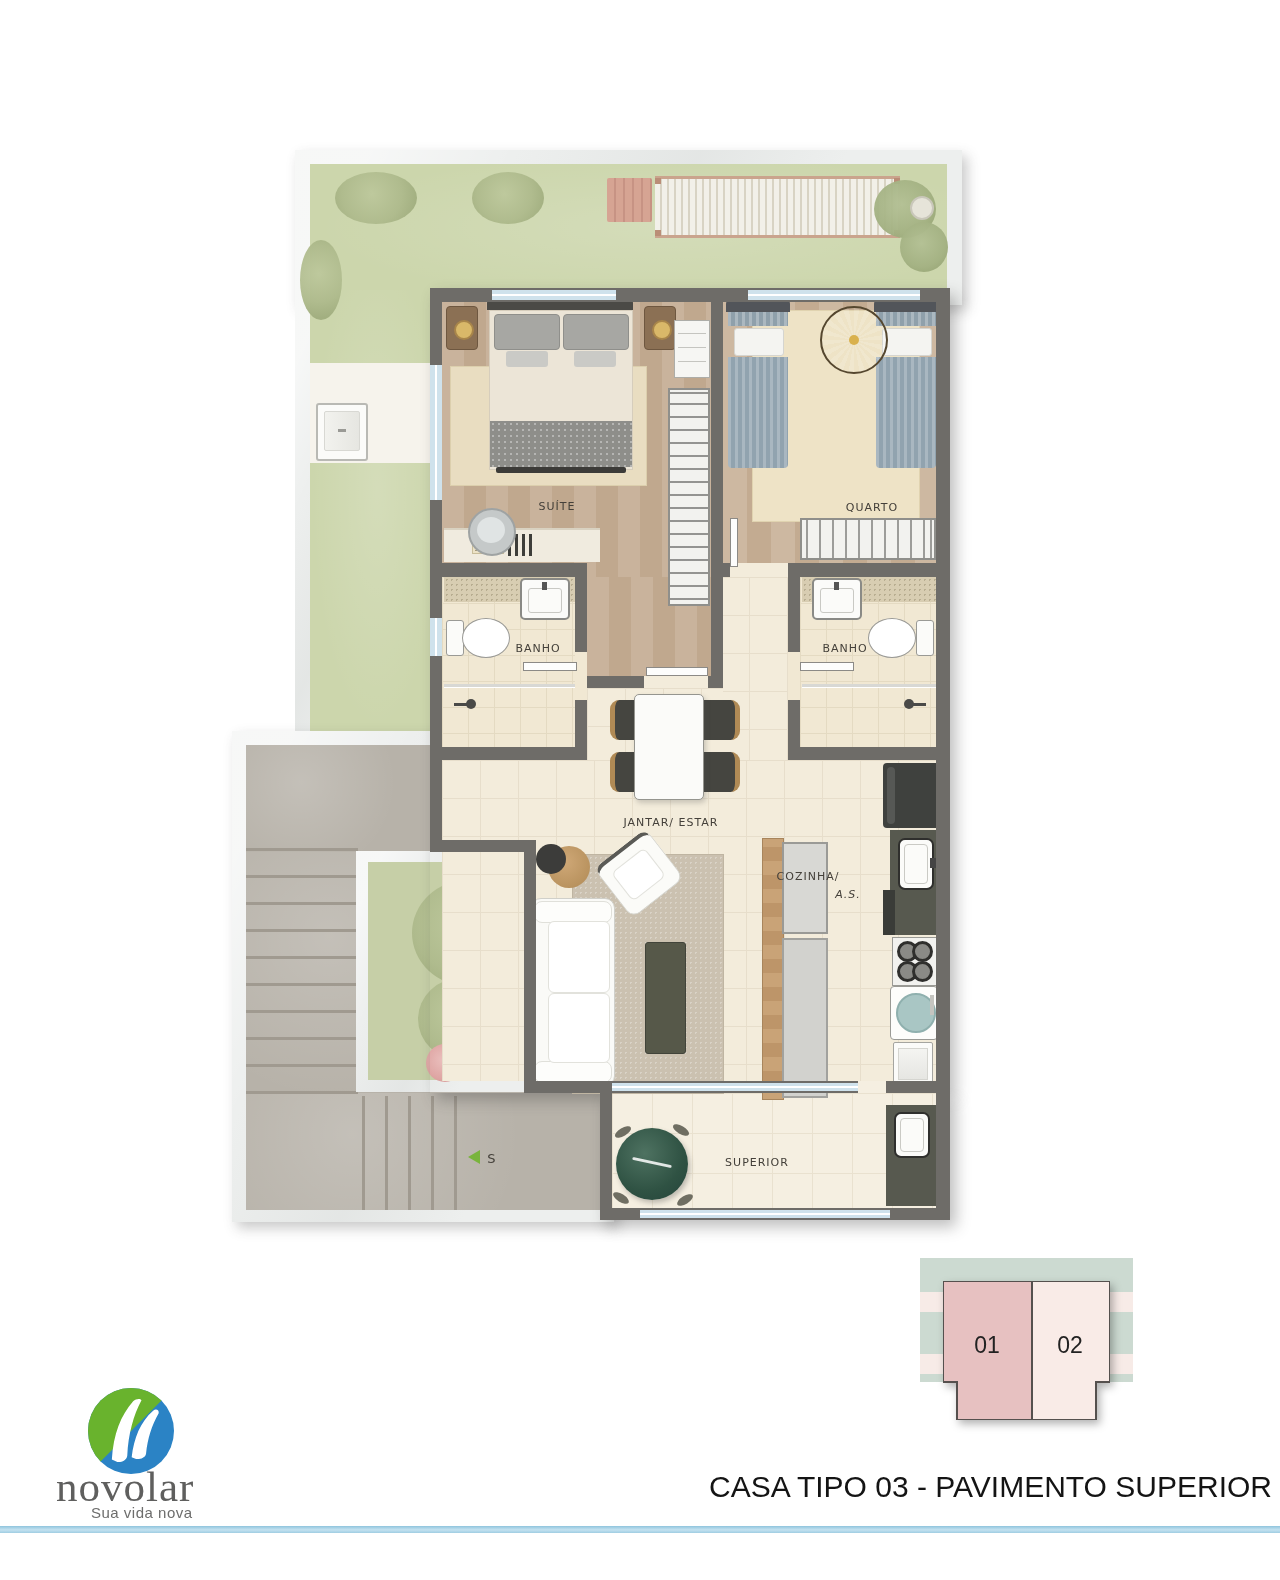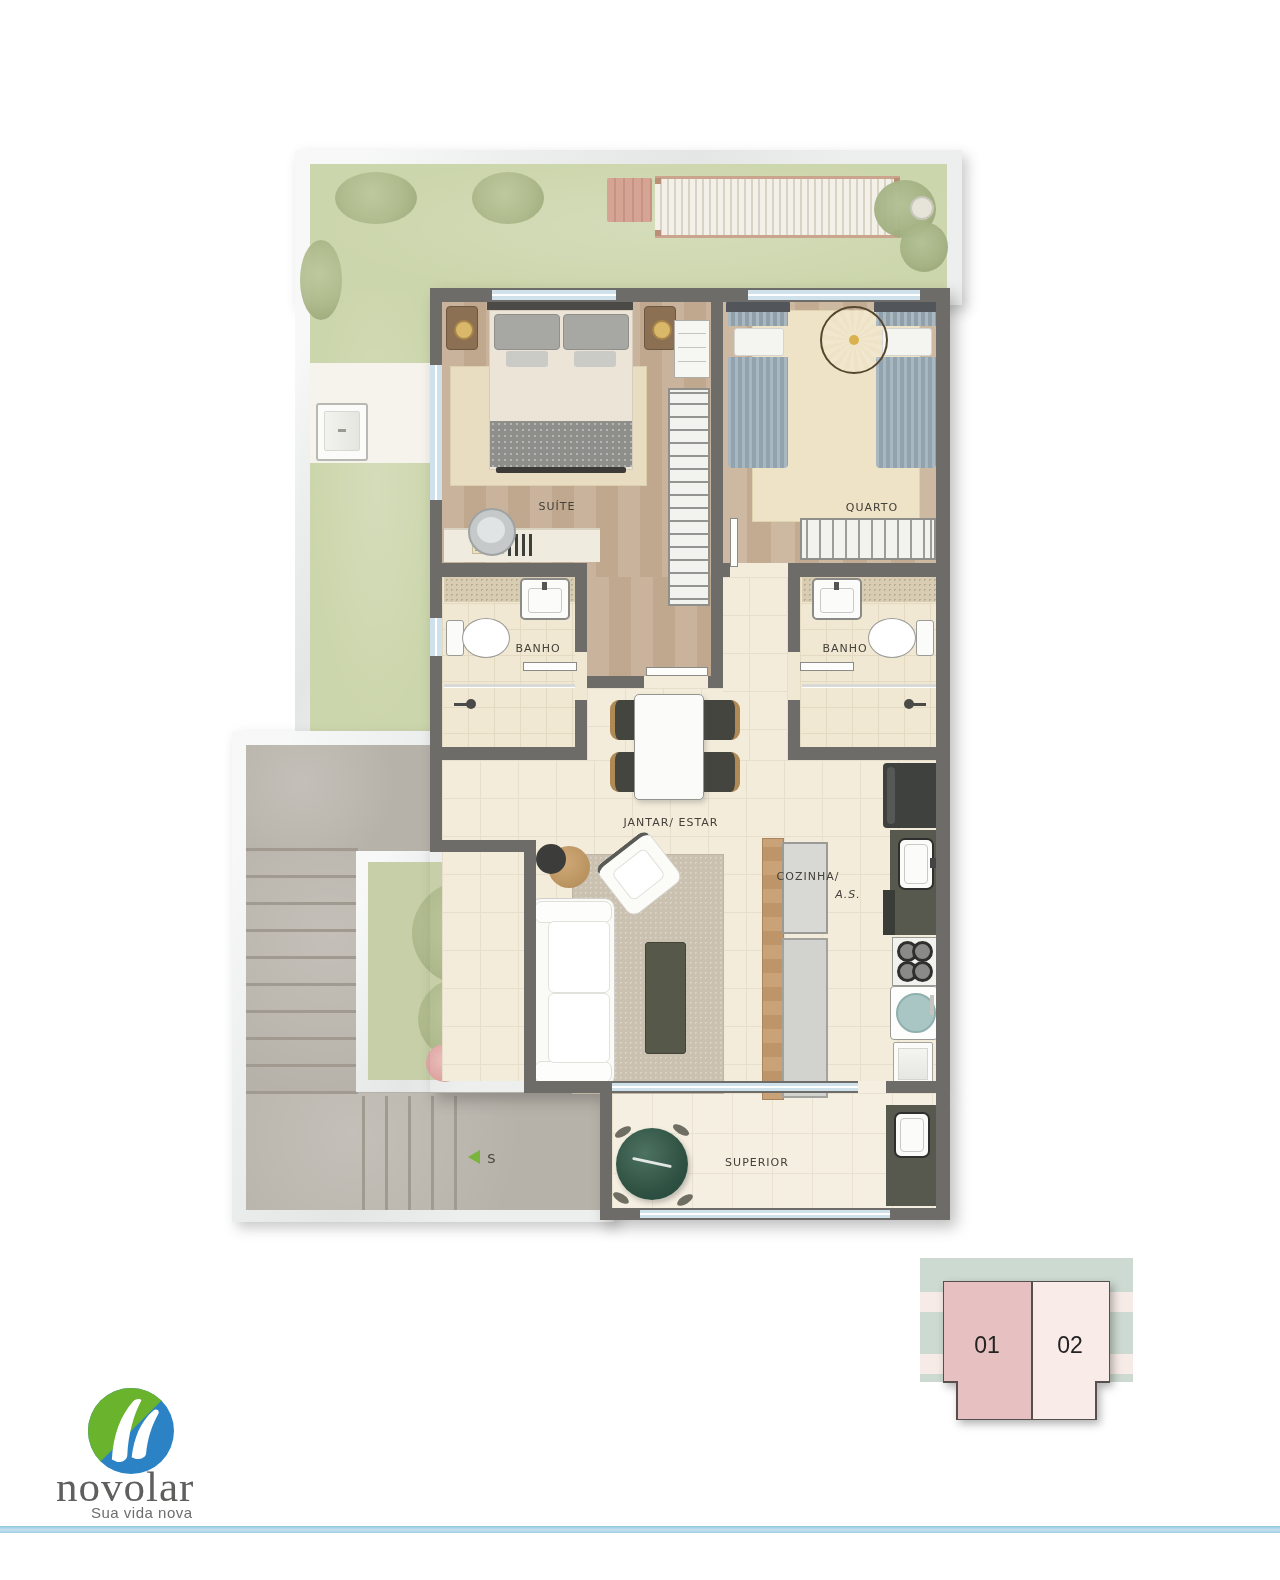--- a/index.html
+++ b/index.html
@@ -285,20 +285,21 @@
     <div class="kp-band" style="top:96px;height:20px;background:#f7ebe7;"></div>
     <div class="kp-band" style="top:116px;height:8px;background:#ccdad1;"></div>
   </div>
   <svg class="abs" style="left:943px;top:1281px;filter:drop-shadow(3px 4px 4px rgba(0,0,0,.3));" width="167" height="139" viewBox="0 0 167 139">
     <polygon points="0,0 89,0 89,139 14,139 14,101 0,101" fill="#e7c1c1" stroke="#55504e" stroke-width="2"></polygon>
     <polygon points="89,0 167,0 167,101 153,101 153,139 89,139" fill="#f9ebe7" stroke="#55504e" stroke-width="2"></polygon>
     <text x="44" y="72" text-anchor="middle" font-family="Liberation Sans, sans-serif" font-size="23" fill="#222222">01</text>
     <text x="127" y="72" text-anchor="middle" font-family="Liberation Sans, sans-serif" font-size="23" fill="#222222">02</text>
   </svg>
 
+  <div id="title">CASA TIPO 03 - PAVIMENTO SUPERIOR</div>
 
   <svg class="abs" style="left:88px;top:1388px;" width="86" height="86" viewBox="0 0 82 82">
     <defs>
         <clipPath id="lc">
           <circle cx="41" cy="41" r="41"></circle>
         </clipPath>
       </defs>
     <g clip-path="url(#lc)">
       <rect width="82" height="82" fill="#2b83c5"></rect>
       <polygon points="0,0 82,0 0,82" fill="#69b32d"></polygon>

